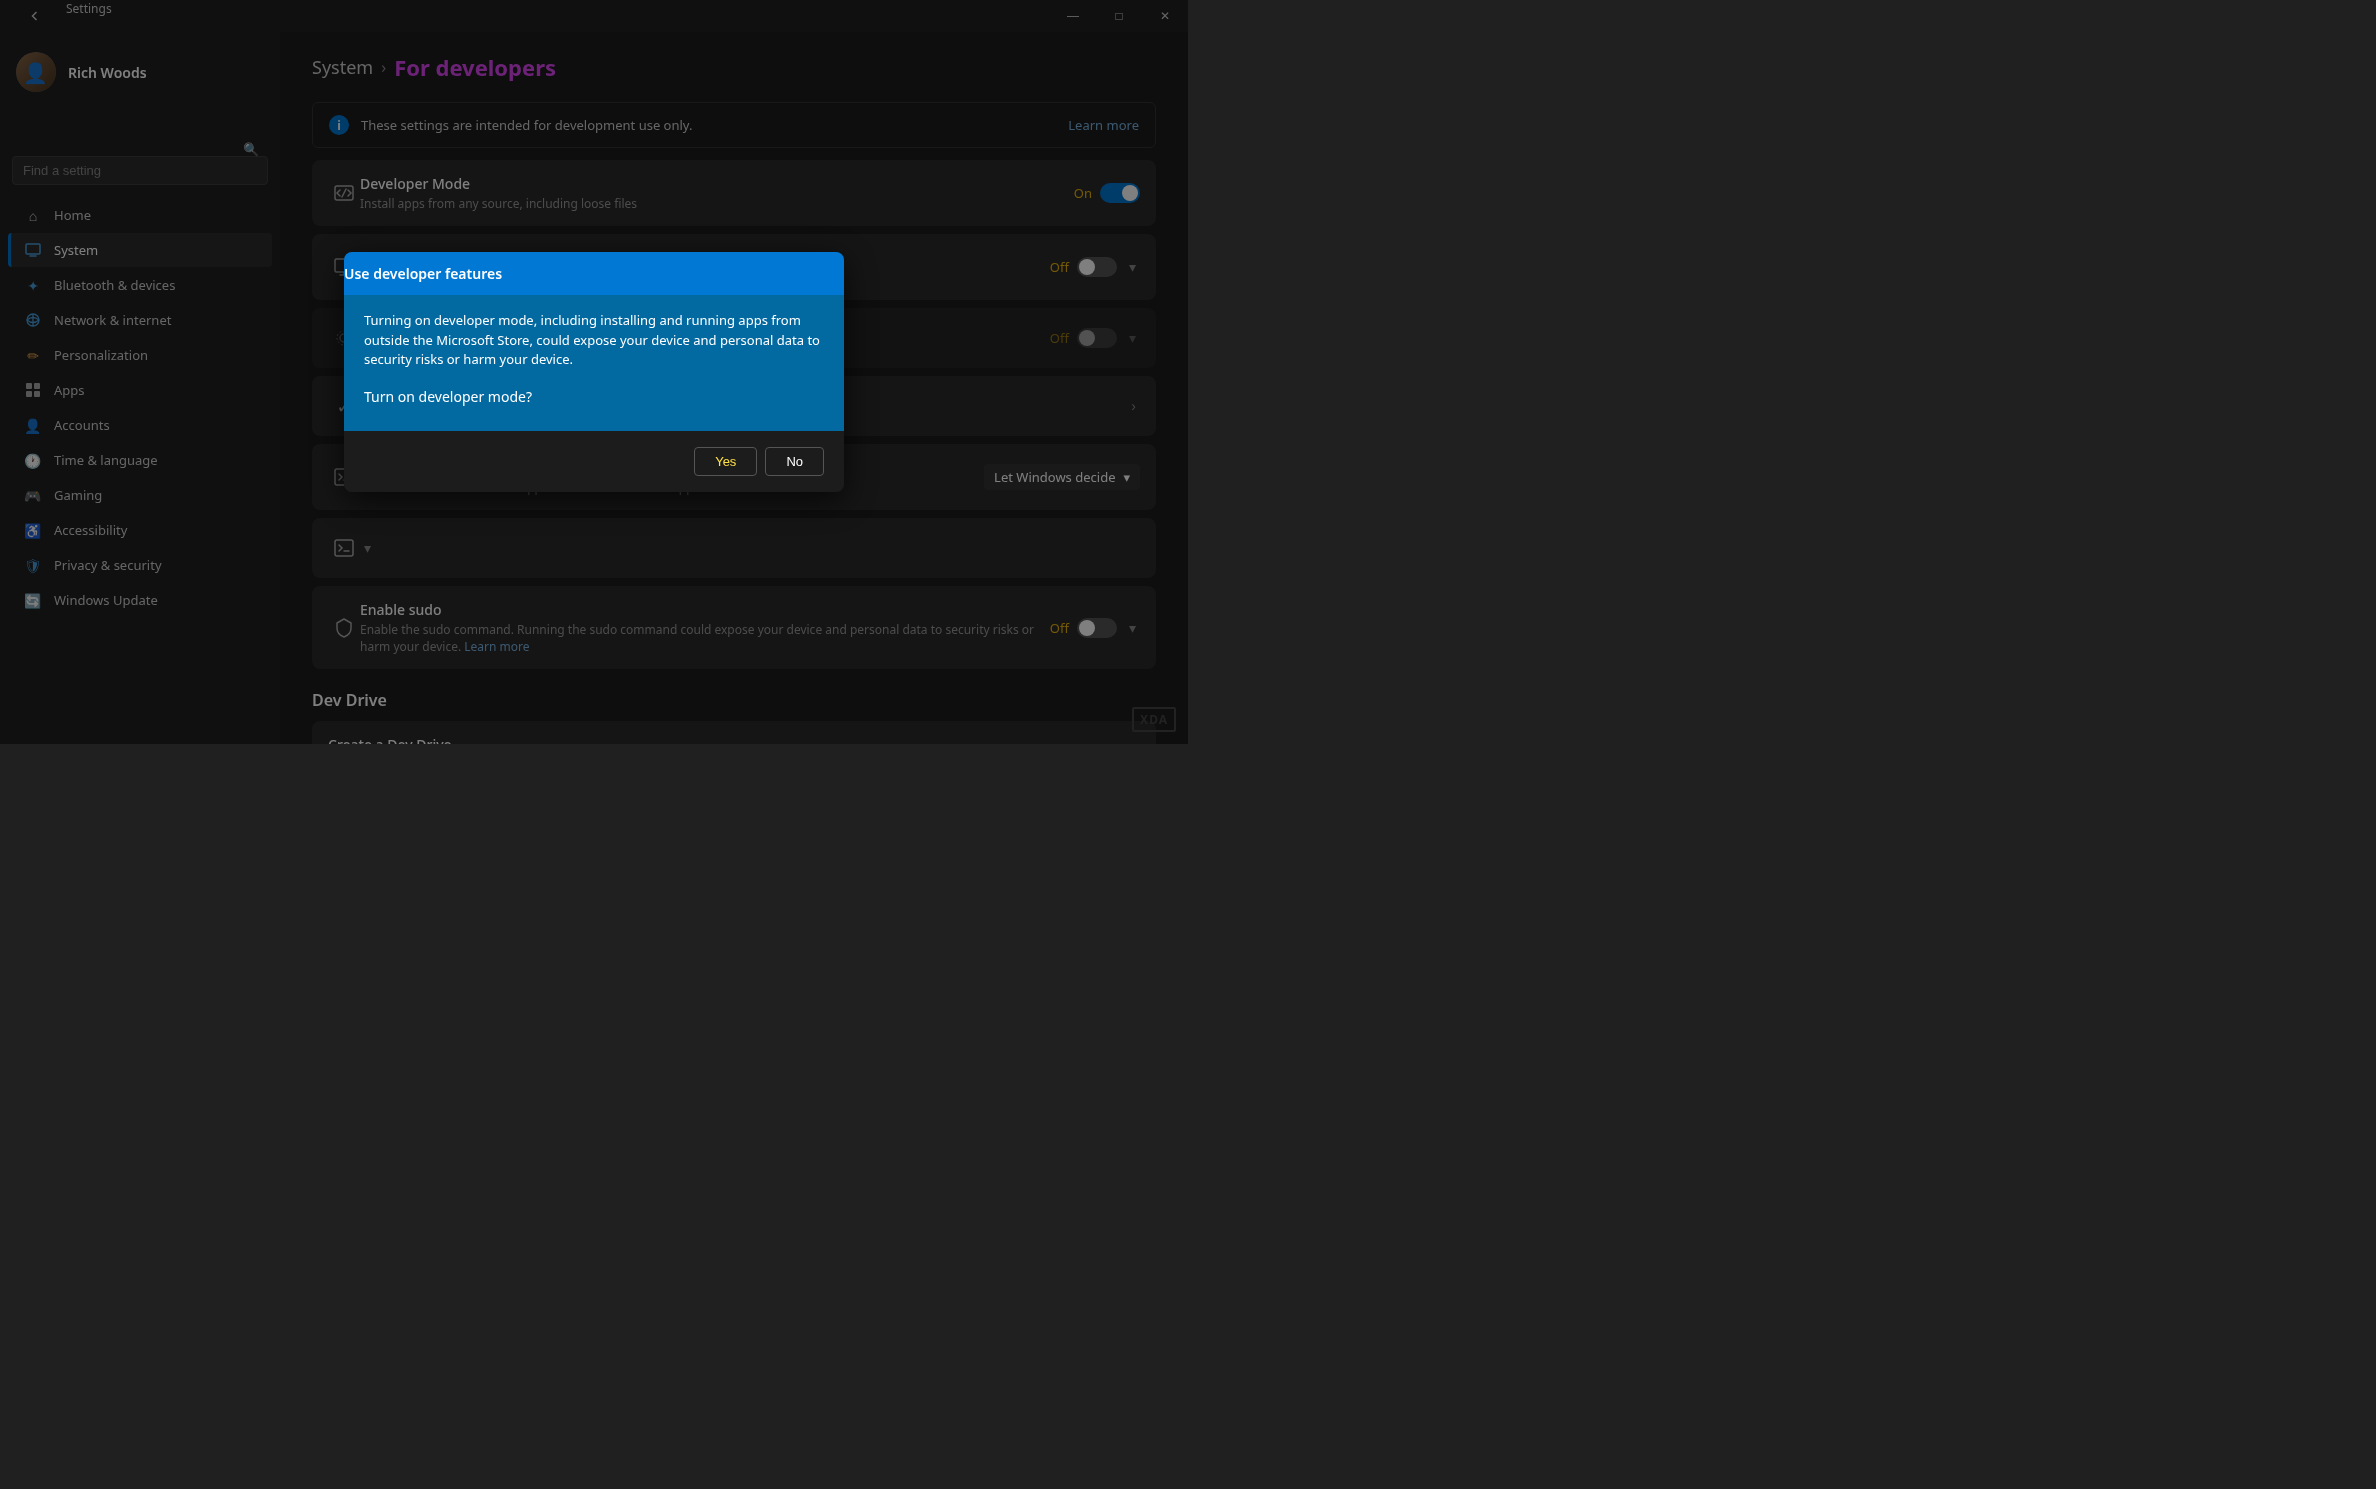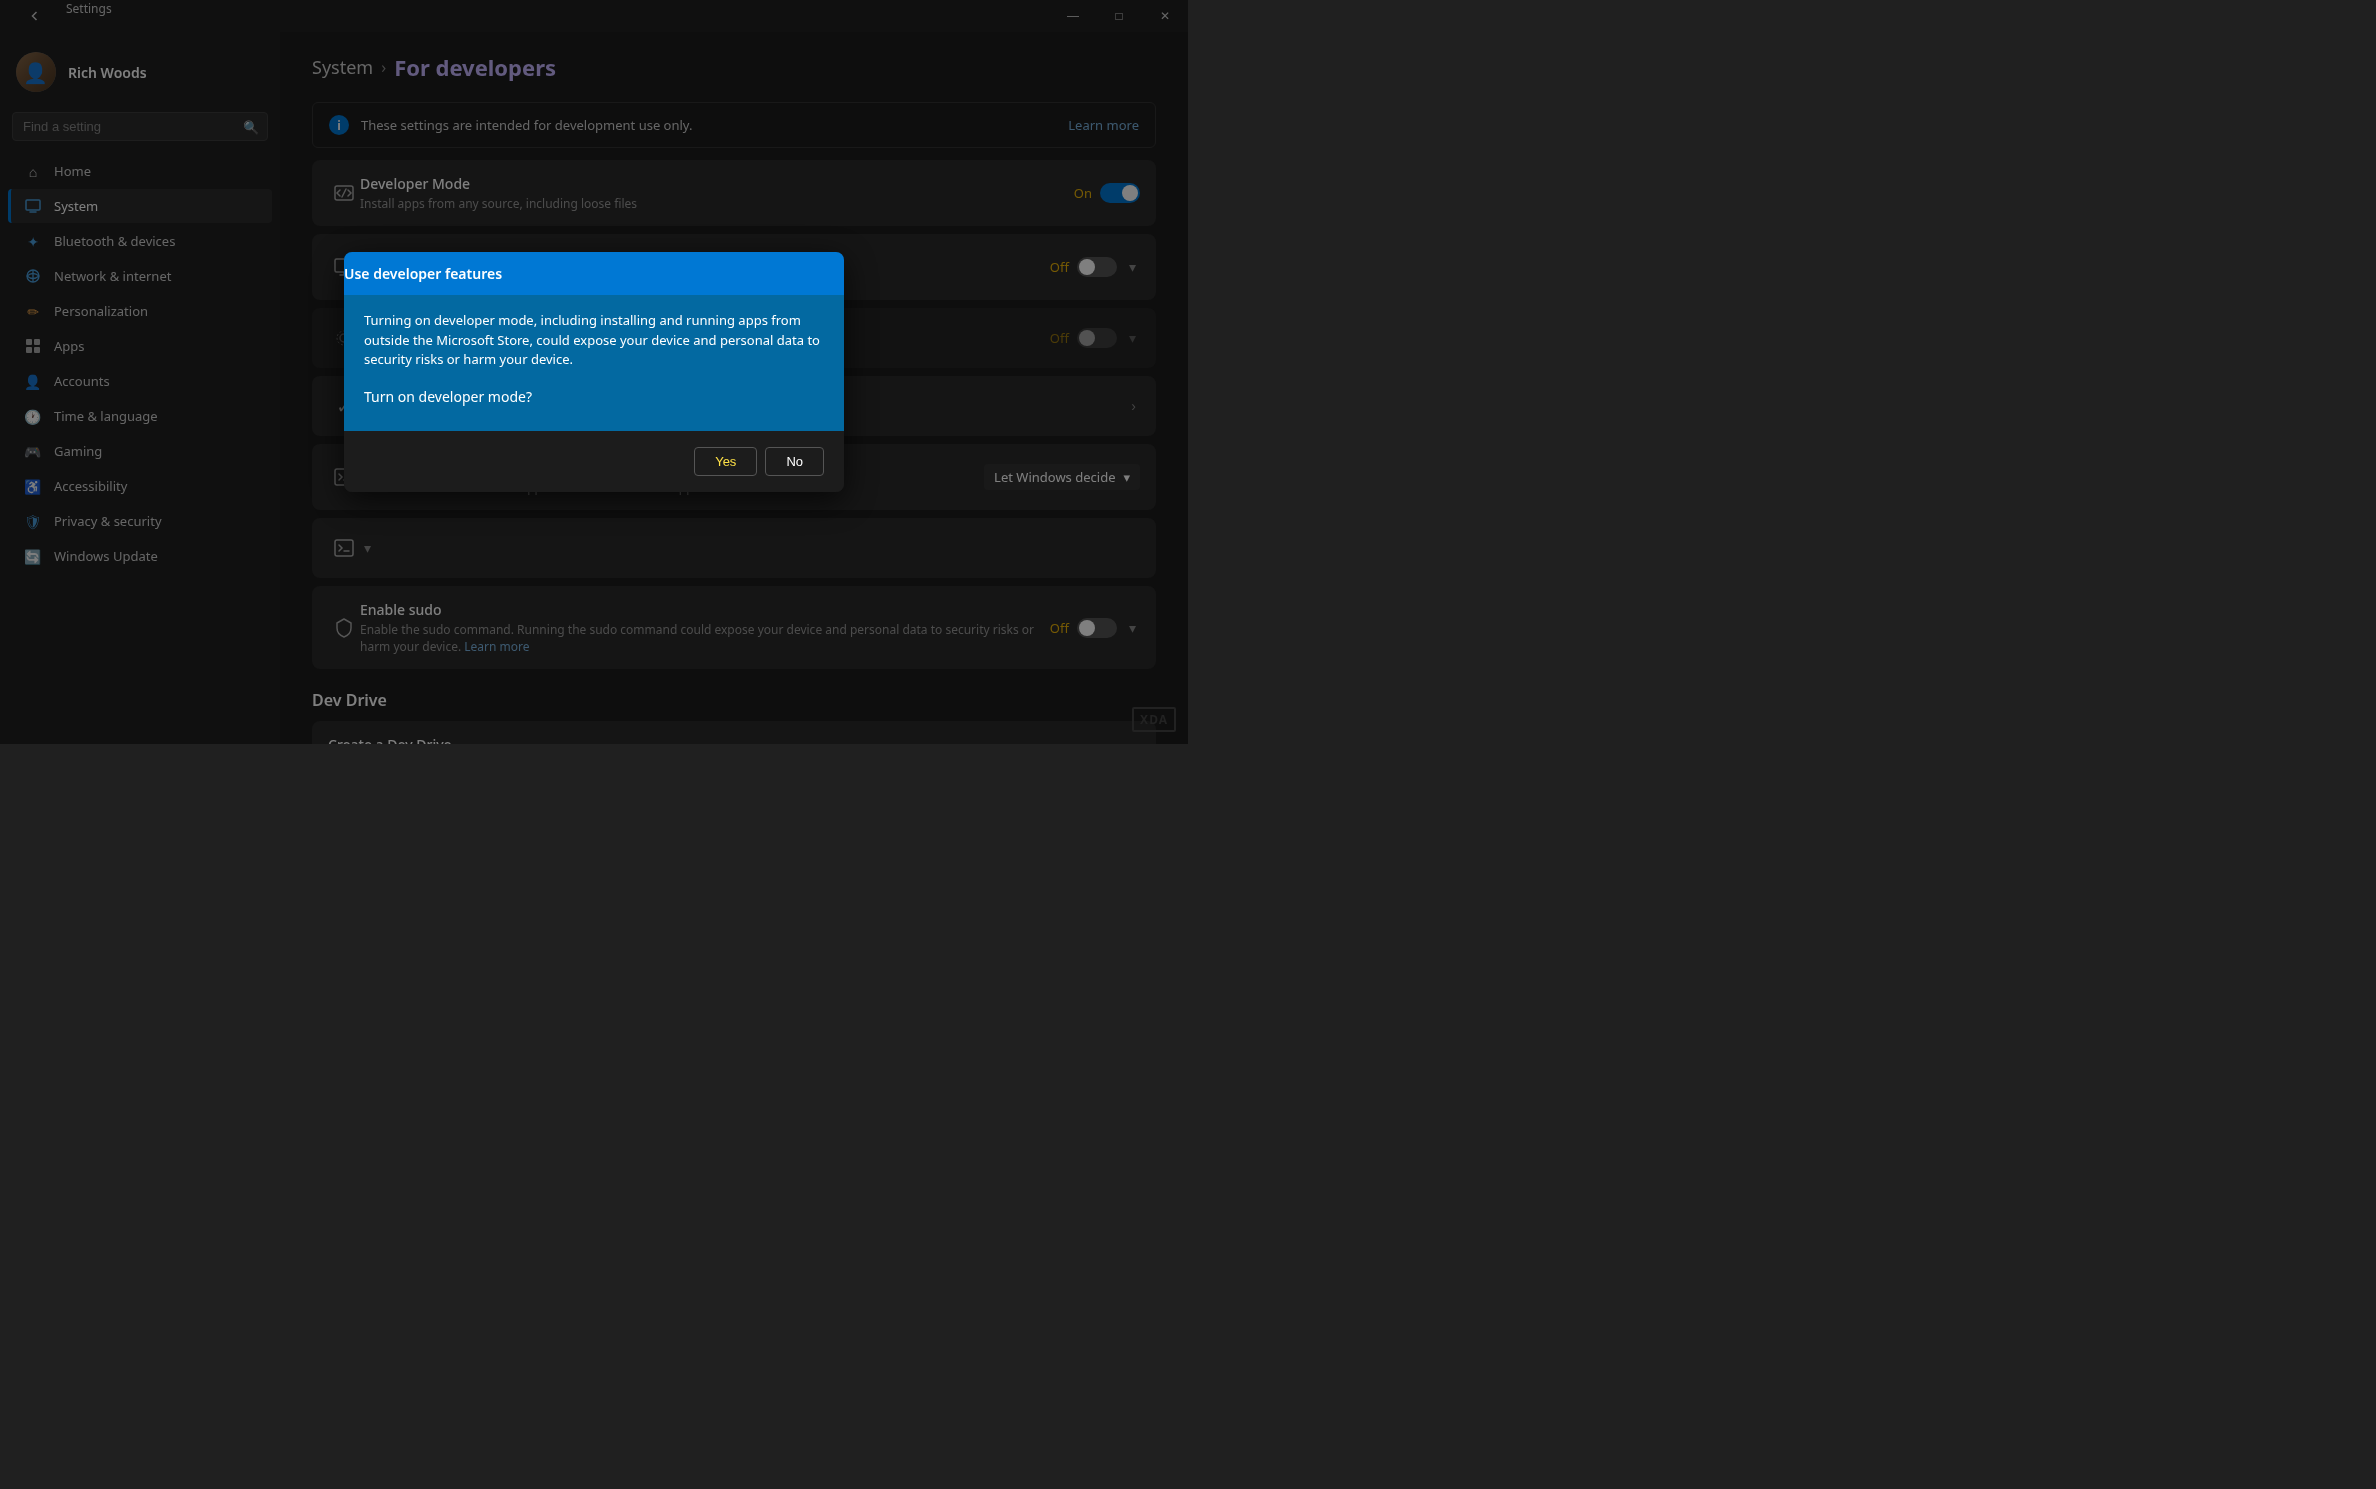--- a/index.html
+++ b/index.html
@@ -104,20 +104,21 @@
     }
     .search-input {
       width: 100%;
       background: #2d2d2d;
       border: 1px solid #3d3d3d;
       border-radius: 4px;
       color: #cccccc;
       padding: 6px 32px 6px 10px;
       font-size: 13px;
       outline: none;
+      margin-top: 44px;
     }
     .search-input::placeholder { color: #888; }
     .search-icon-wrap {
       position: absolute;
       right: 8px;
       top: 50%;
       transform: translateY(-50%);
       color: #888;
       font-size: 13px;
     }
@@ -161,21 +162,21 @@
     }
     .breadcrumb-system {
       font-size: 18px;
       color: #cccccc;
       cursor: pointer;
     }
     .breadcrumb-separator { color: #888; font-size: 16px; }
     .breadcrumb-current {
       font-size: 22px;
       font-weight: 700;
-      color: #c4b5fd;
+      color: #d946ef;
     }
     .info-banner {
       display: flex;
       align-items: center;
       gap: 12px;
       background: #1c1c1c;
       border-radius: 6px;
       padding: 12px 16px;
       margin-bottom: 12px;
       border: 1px solid #333;

